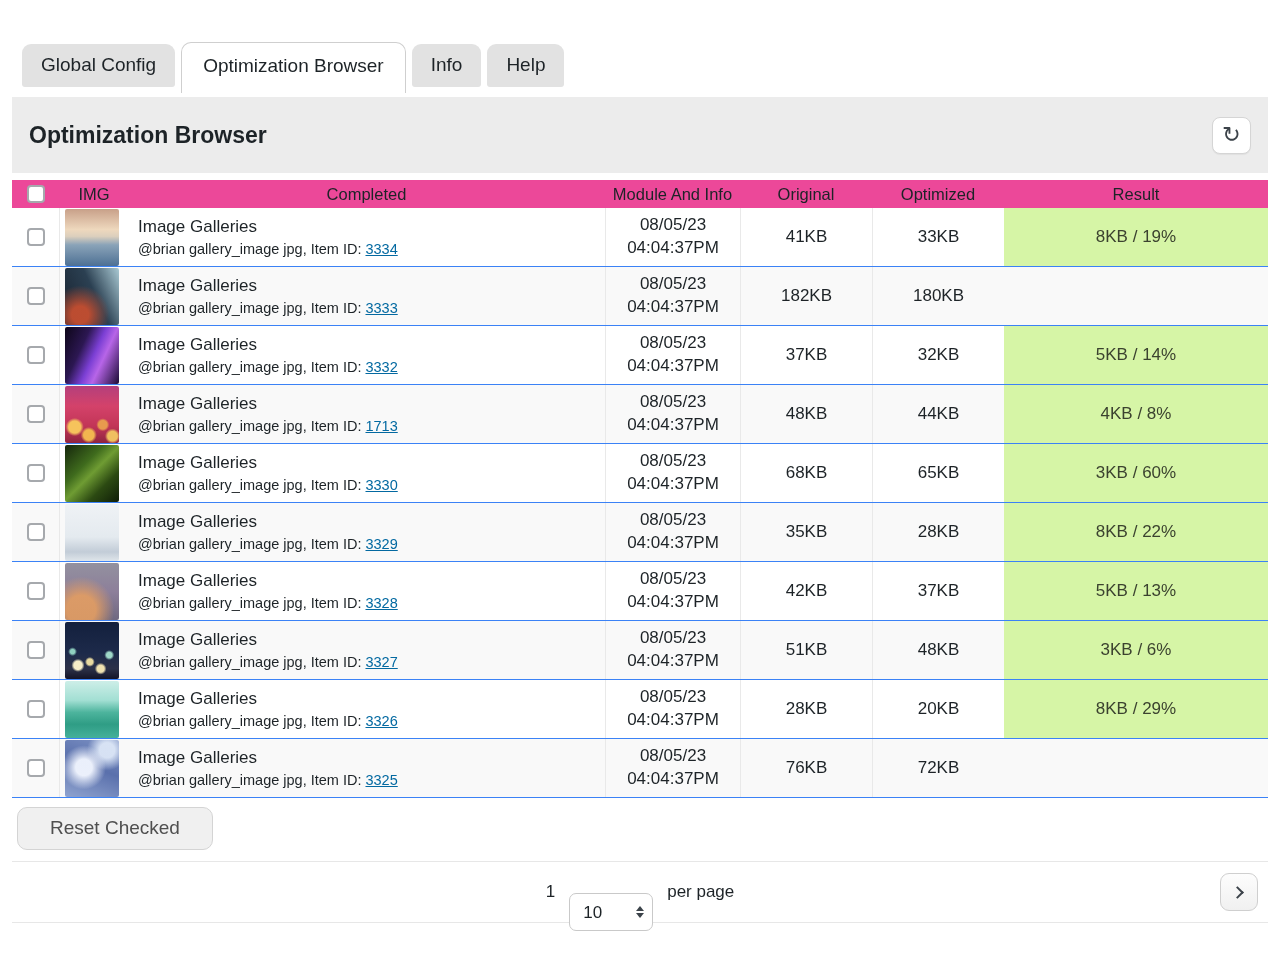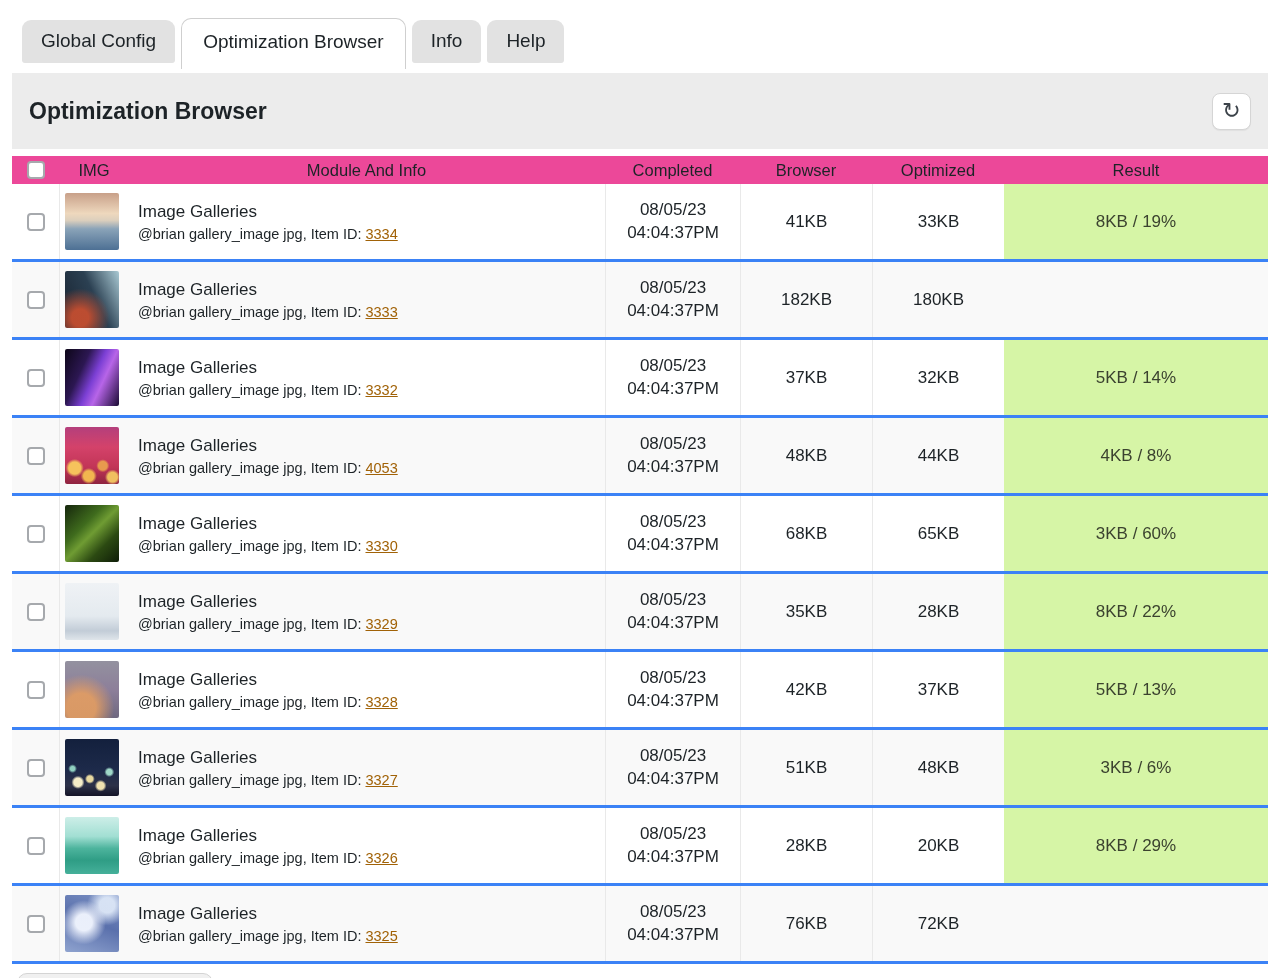--- a/index.html
+++ b/index.html
@@ -3,21 +3,21 @@
 <meta charset="utf-8">
 <style>
   * { box-sizing: border-box; margin: 0; padding: 0; }
   html, body { background: #ffffff; }
   body {
     width: 1280px; min-height: 978px;
     font-family: "Liberation Sans", "DejaVu Sans", sans-serif;
     color: #1d2327;
   }
   
-  .tabs { display: flex; align-items: flex-end; gap: 6px; padding: 18px 0 0 22px; position: relative; }
+  .tabs { display: flex; align-items: flex-end; gap: 6px; padding: 18px 0 0 22px; position: relative; margin-top: 24px; }
   .tab {
     background: #e2e2e2; color: #1d2327; font-size: 19px; font-weight: 500;
     padding: 10px 19px 11px; border-radius: 9px 9px 3px 3px; cursor: pointer; white-space: nowrap;
   }
   .tab.active {
     background: #ffffff; border: 1px solid #cfcfcf; border-bottom: none;
     border-radius: 10px 10px 0 0; padding: 12px 21px 16px; margin-bottom: -6px;
     position: relative; z-index: 2;
   }
   
@@ -30,30 +30,30 @@
     width: 39px; height: 37px; background: #ffffff; border: 1px solid #d5d5d5; border-radius: 8px;
     display: flex; align-items: center; justify-content: center; cursor: pointer;
     font-size: 22px; color: #3c434a; box-shadow: 0 1px 1px rgba(0,0,0,.05);
     font-family: "DejaVu Sans", sans-serif; line-height: 1;
   }
   
   .table { margin: 7px 12px 0; }
   .thead, .trow { display: grid; grid-template-columns: 48px 68px 477px 135px 132px 132px 1fr; }
   .thead { background: #ec4899; height: 28px; font-size: 16.5px; }
   .th { display: flex; align-items: center; justify-content: center; }
-  .trow { height: 78px; border-bottom: 3px solid #3b82f6; background: #ffffff; }
+  .trow { height: 59px; border-bottom: 1px solid #3b82f6; background: #ffffff; }
   .trow:nth-child(even) { background: #f9f9f9; }
   .cell { display: flex; align-items: center; justify-content: center; font-size: 17px; }
   .cell-check { border-right: 1px solid #e9e9e9; }
   .cell-img { justify-content: flex-start; padding-left: 5px; }
   .thumb { width: 54px; height: 57px; border-radius: 2px; }
   .cell-module { flex-direction: column; align-items: flex-start; justify-content: center; padding-left: 10px; }
   .module-title { font-size: 17px; }
   .module-info { font-size: 14.5px; margin-top: 4px; color: #1d2327; }
-  .module-info a { color: #a16207; text-decoration: underline; cursor: pointer; }
+  .module-info a { color: #0369a1; text-decoration: underline; cursor: pointer; }
   .cell-completed { flex-direction: column; line-height: 1.35; border-left: 1px solid #e9e9e9; text-align: left; }
   .cell-num { border-left: 1px solid #e9e9e9; }
   .cell-result { background: var(--result-bg, #d6f5a6); color: #3b422f; }
   input[type="checkbox"] {
     appearance: none; -webkit-appearance: none; width: 18px; height: 18px;
     border: 2px solid #a6a9ad; border-radius: 4px; background: #fff; cursor: pointer;
   }
   
   [data-thumb="sunset-lake"]  { background: linear-gradient(180deg,#c8a089 0%,#eed8bd 36%,#dccfbd 48%,#8aa3b8 63%,#4d7094 100%); }
   [data-thumb="rainy-window"] { background: radial-gradient(circle at 28% 82%, rgba(196,78,48,.95) 0 14%, rgba(196,78,48,0) 48%), linear-gradient(65deg,#18222f 0%,#2b4052 55%,#a9c9d3 100%); }
@@ -111,23 +111,23 @@
     <span>↻</span>
   </button>
 </div>
 
 <div class="table">
   <div class="thead">
     <div class="th">
       <input type="checkbox" style="">
     </div>
     <div class="th">IMG</div>
+    <div class="th">Completed</div>
     <div class="th">Module And Info</div>
-    <div class="th">Completed</div>
-    <div class="th">Browser</div>
+    <div class="th">Original</div>
     <div class="th">Optimized</div>
     <div class="th">Result</div>
   </div>
 
   <div id="tbody">
     <div class="trow">
       <div class="cell cell-check">
         <input type="checkbox" style="">
       </div>
       <div class="cell cell-img">
@@ -194,21 +194,21 @@
     <div class="trow">
       <div class="cell cell-check">
         <input type="checkbox" style="">
       </div>
       <div class="cell cell-img">
         <div class="thumb" data-thumb="pink-bokeh"></div>
       </div>
       <div class="cell cell-module">
         <div class="module-title">Image Galleries</div>
         <div class="module-info">
-          <span>@brian gallery_image jpg, Item ID: </span><a href="#">4053</a>
+          <span>@brian gallery_image jpg, Item ID: </span><a href="#">1713</a>
         </div>
       </div>
       <div class="cell cell-completed">
         <div>08/05/23</div>
         <div>04:04:37PM</div>
       </div>
       <div class="cell cell-num">48KB</div>
       <div class="cell cell-num">44KB</div>
       <div class="cell cell-result">4KB / 8%</div>
     </div>

